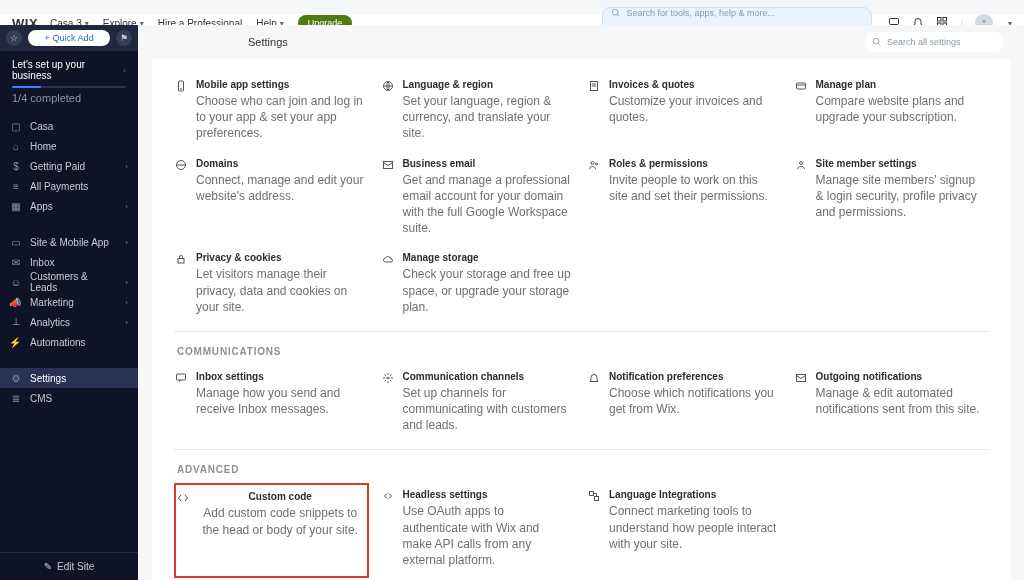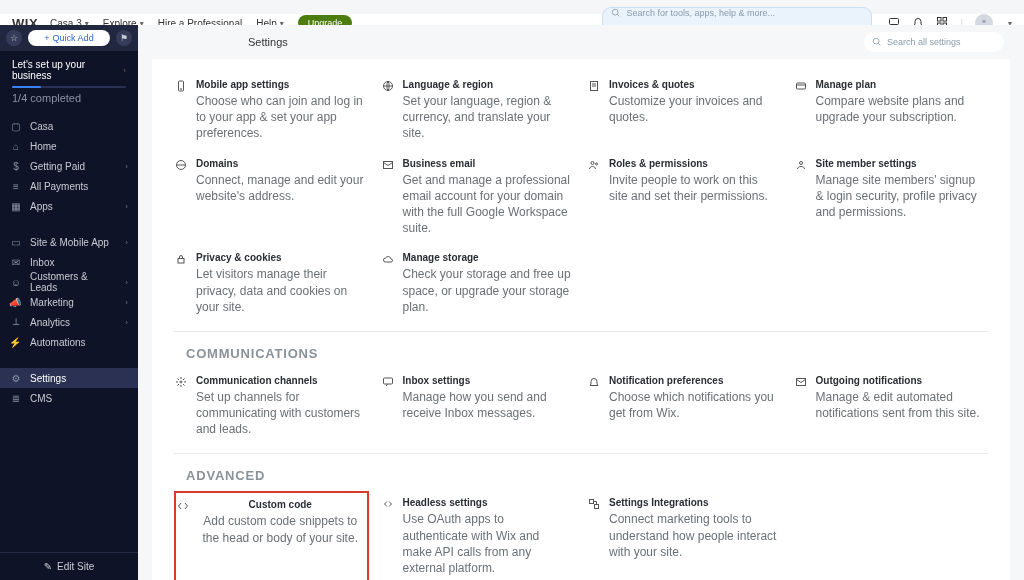--- a/index.html
+++ b/index.html
@@ -34,21 +34,21 @@
   .nav-sep { height: 8px; }
   .nav-icon { width:12px; display:flex; justify-content:center; font-size:10px; color:#8b91a4; }
   .edit-site { margin-top:auto; height:28px; border-top:1px solid #242b44; display:flex; align-items:center; justify-content:center; gap:5px; cursor:pointer; font-size:10px;}
   
   .main { position:absolute; left:138px; right:0; top:25px; bottom:0; overflow:hidden; background:#f6f7f9; }
   .settings-header { height: 34px; display:flex; align-items:center; padding:0 20px 0 110px; }
   .settings-title { font-size:11px; color:#333; flex:1; padding-left: 0px; }
   .settings-search { width:140px; height:20px; background:#fff; border-radius:10px; display:flex; align-items:center; padding:0 8px; font-size:9px; color:#8a9bab; margin-right:0; }
   .settings-search svg { margin-right:5px; }
   .panel { position:absolute; left:14px; right:14px; top:34px; bottom:0; background:#fff; padding: 14px 22px 40px 22px; overflow-y:hidden; }
-  .section-title { font-size:13px; letter-spacing:0.8px; color:#8a9299; font-weight:600; margin:14px 0 8px 12px; }
+  .section-title { font-size:10px; letter-spacing:0.8px; color:#8a9299; font-weight:600; margin:14px 0 8px 3px; }
   .cards { display:grid; grid-template-columns: repeat(4, 1fr); gap: 4px 12px; }
   .card { display:flex; gap:8px; padding: 6px 4px 10px 0; }
   .card-icon { width:14px; flex-shrink:0; color:#555; font-size:11px; padding-top:1px; display:flex; justify-content:center;}
   .card-title { font-size:10px; font-weight:700; color:#2a2d33; margin-bottom:3px; }
   .card-desc { font-size:12px; color:#6b7075; line-height:1.35; }
   .divider { border:none; border-top:1px solid #e7e9ec; margin: 6px 0 0 0; }
   .highlight { border: 2px solid #d93a2b; text-align: center; }
 </style>
 </head>
 <body>
@@ -331,39 +331,39 @@
             <div class="card-desc">Check your storage and free up space, or upgrade your storage plan.</div>
           </div>
         </div>
       </div>
       <hr class="divider">
       <div class="section-title">COMMUNICATIONS</div>
       <div class="cards">
         <div class="card">
           <div class="card-icon">
             <svg width="12" height="12" viewBox="0 0 24 24" fill="none" stroke="currentColor" stroke-width="2">
+              <rect x="3" y="4" width="18" height="12" rx="2"></rect>
+              <path d="M8 20l3-4"></path>
+            </svg>
+          </div>
+          <div>
+            <div class="card-title">Inbox settings</div>
+            <div class="card-desc">Manage how you send and receive Inbox messages.</div>
+          </div>
+        </div>
+        <div class="card">
+          <div class="card-icon">
+            <svg width="12" height="12" viewBox="0 0 24 24" fill="none" stroke="currentColor" stroke-width="2">
               <circle cx="12" cy="12" r="2"></circle>
               <path d="M12 2v4M12 18v4M2 12h4M18 12h4M5 5l3 3M16 16l3 3M5 19l3-3M16 8l3-3"></path>
             </svg>
           </div>
           <div>
             <div class="card-title">Communication channels</div>
             <div class="card-desc">Set up channels for communicating with customers and leads.</div>
-          </div>
-        </div>
-        <div class="card">
-          <div class="card-icon">
-            <svg width="12" height="12" viewBox="0 0 24 24" fill="none" stroke="currentColor" stroke-width="2">
-              <rect x="3" y="4" width="18" height="12" rx="2"></rect>
-              <path d="M8 20l3-4"></path>
-            </svg>
-          </div>
-          <div>
-            <div class="card-title">Inbox settings</div>
-            <div class="card-desc">Manage how you send and receive Inbox messages.</div>
           </div>
         </div>
         <div class="card">
           <div class="card-icon">
             <svg width="12" height="12" viewBox="0 0 24 24" fill="none" stroke="currentColor" stroke-width="2">
               <path d="M18 16v-5a6 6 0 10-12 0v5l-2 3h16z"></path>
             </svg>
           </div>
           <div>
             <div class="card-title">Notification preferences</div>
@@ -411,19 +411,19 @@
         </div>
         <div class="card">
           <div class="card-icon">
             <svg width="12" height="12" viewBox="0 0 24 24" fill="none" stroke="currentColor" stroke-width="2">
               <rect x="3" y="3" width="8" height="8"></rect>
               <rect x="13" y="13" width="8" height="8"></rect>
               <path d="M11 7h6v6"></path>
             </svg>
           </div>
           <div>
-            <div class="card-title">Settings Integrations</div>
+            <div class="card-title">Language Integrations</div>
             <div class="card-desc">Connect marketing tools to understand how people interact with your site.</div>
           </div>
         </div>
       </div>
     </div>
 </div>
 
 </body></html>

